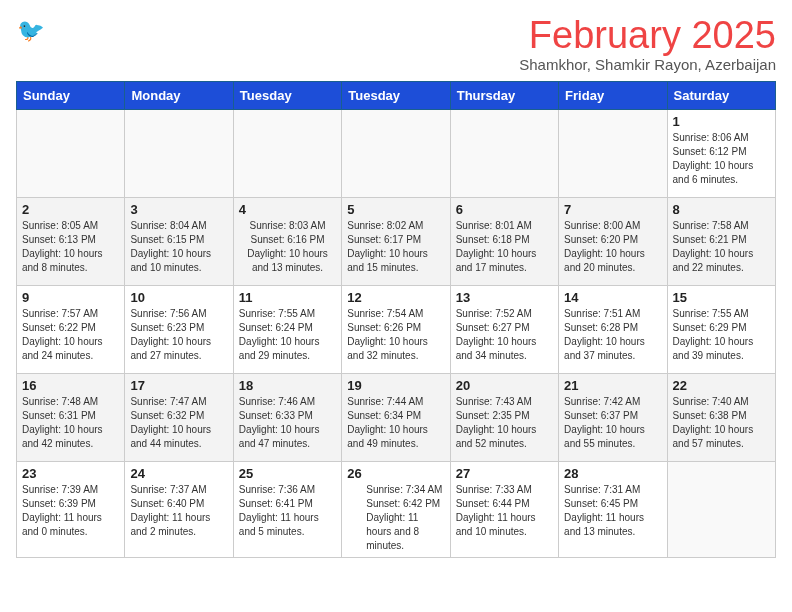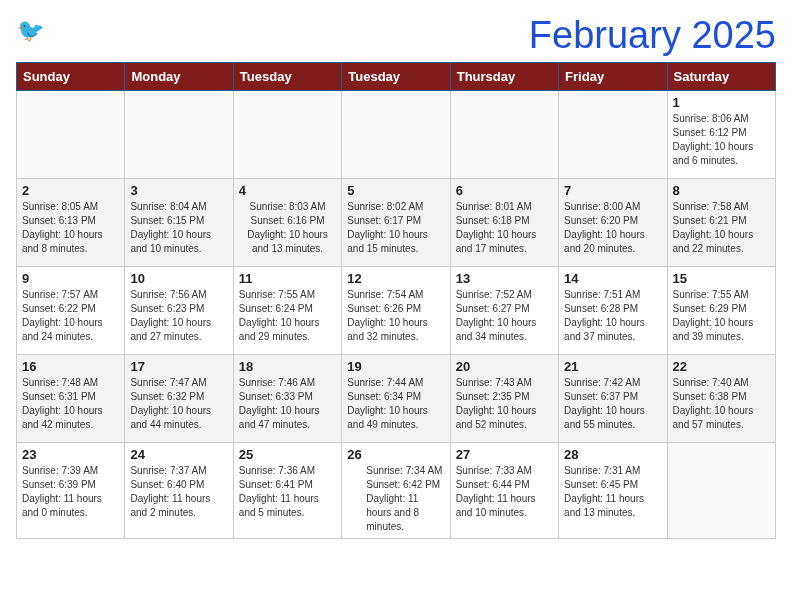--- a/index.html
+++ b/index.html
@@ -31,35 +31,35 @@
     .logo-bird {
       width: 32px;
       height: 32px;
     }
     .title-block {
       text-align: right;
     }
     .month-title {
       font-size: 38px;
       font-weight: normal;
-      color: #1d4ed8;
+      color: #ef4444;
       line-height: 1;
     }
     .subtitle {
       font-size: 15px;
       color: #555;
       margin-top: 2px;
     }
     .calendar {
       width: 100%;
       border-collapse: collapse;
       border: 1px solid #ccc;
     }
     .calendar th {
-      background: #7f1d1d;
+      background: #1d4ed8;
       color: #fff;
       font-size: 13px;
       font-weight: bold;
       padding: 6px 6px;
       text-align: left;
       border: 1px solid #1a5f8e;
     }
     .calendar td {
       border: 1px solid #ccc;
       vertical-align: top;
@@ -92,20 +92,21 @@
 <body>
 
 <div class="header">
   <div class="logo">
     <svg class="logo-bird" viewBox="0 0 40 40">
       <text x="2" y="28" font-size="28" fill="#2176ae">🐦</text>
     </svg>
   </div>
   <div class="title-block">
     <div class="month-title">February 2025</div>
+    <div class="subtitle">Shamkhor, Shamkir Rayon, Azerbaijan</div>
   </div>
 </div>
 
 <table class="calendar">
   <thead>
     <tr>
     <th>Sunday</th>
         <th>Monday</th>
         <th>Tuesday</th>
         <th>Tuesday</th>

